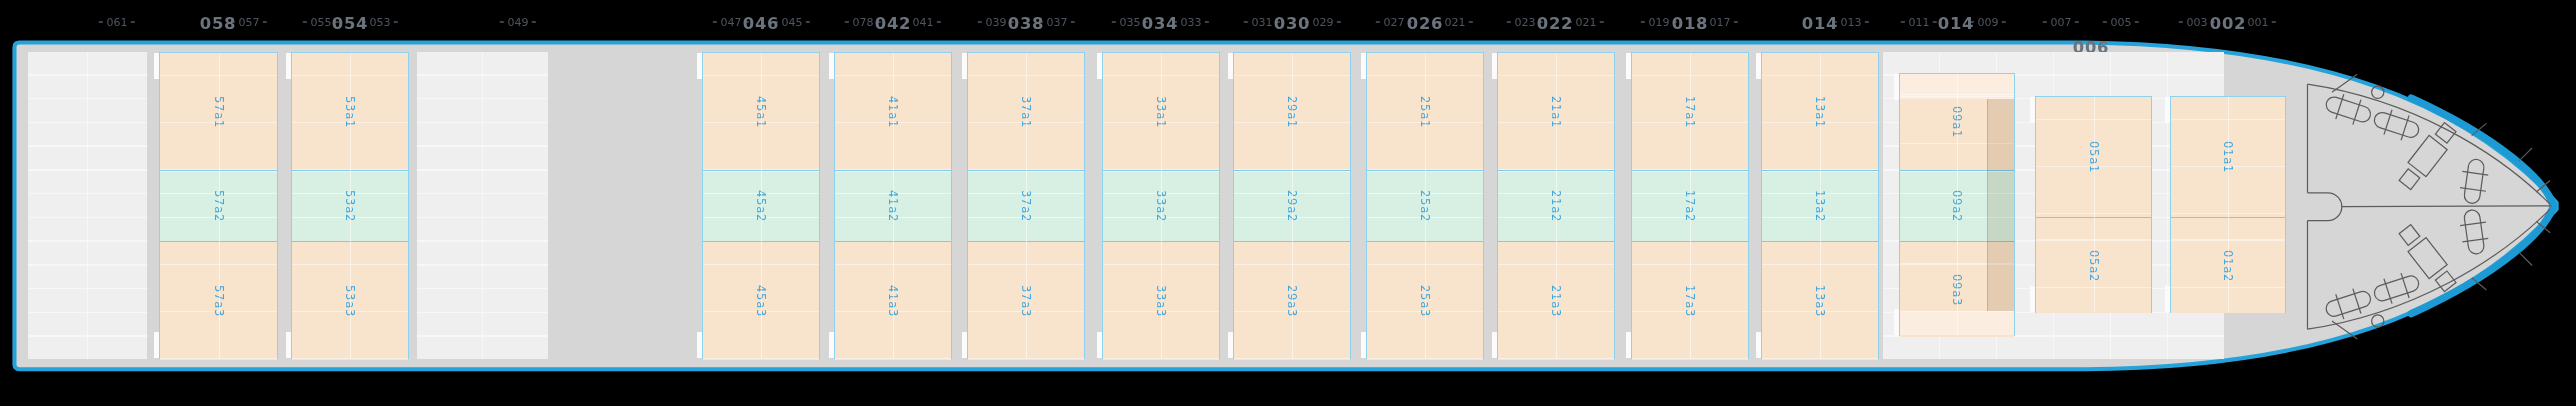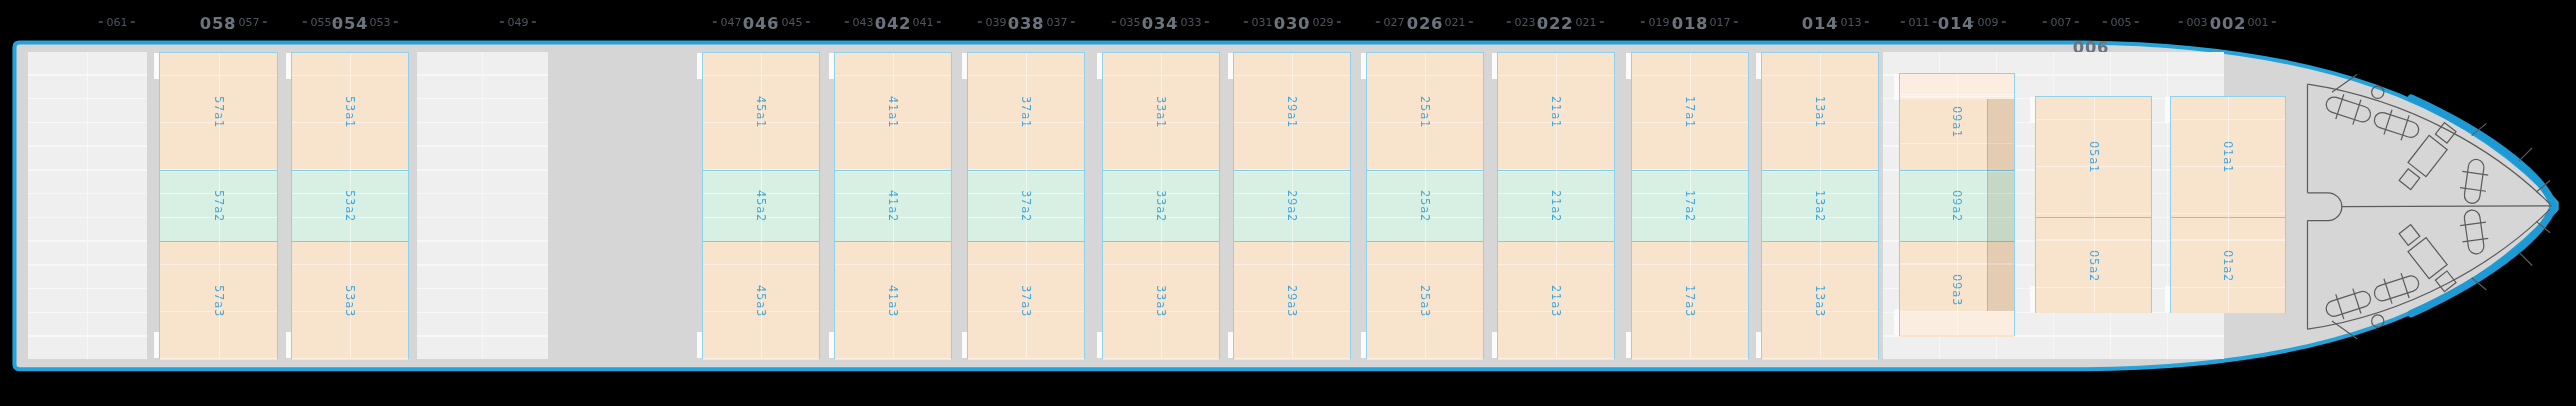--- a/index.html
+++ b/index.html
@@ -52,21 +52,21 @@
 
   <div id="ruler">
       <div class="rl odd" style="left: 117px;">061</div>
       <div class="rl odd" style="left: 188px; margin-top: 43px;">059</div>
       <div class="rl odd" style="left: 249px; text-align: right;">057</div>
       <div class="rl odd" style="left: 321px;">055</div>
       <div class="rl odd" style="left: 380px;">053</div>
       <div class="rl odd" style="left: 518px;">049</div>
       <div class="rl odd" style="left: 731px;">047</div>
       <div class="rl odd" style="left: 792px;">045</div>
-      <div class="rl odd" style="left: 863px;">043</div>
+      <div class="rl odd" style="left: 863px;">078</div>
       <div class="rl odd" style="left: 923px;">041</div>
       <div class="rl odd" style="left: 996px;">039</div>
       <div class="rl odd" style="left: 1057px;">037</div>
       <div class="rl odd" style="left: 1130px;">035</div>
       <div class="rl odd" style="left: 1191px;">033</div>
       <div class="rl odd" style="left: 1262px;">031</div>
       <div class="rl odd" style="left: 1323px;">029</div>
       <div class="rl odd" style="left: 1394px;">027</div>
       <div class="rl odd" style="left: 1455px;">021</div>
       <div class="rl odd" style="left: 1525px;">023</div>

